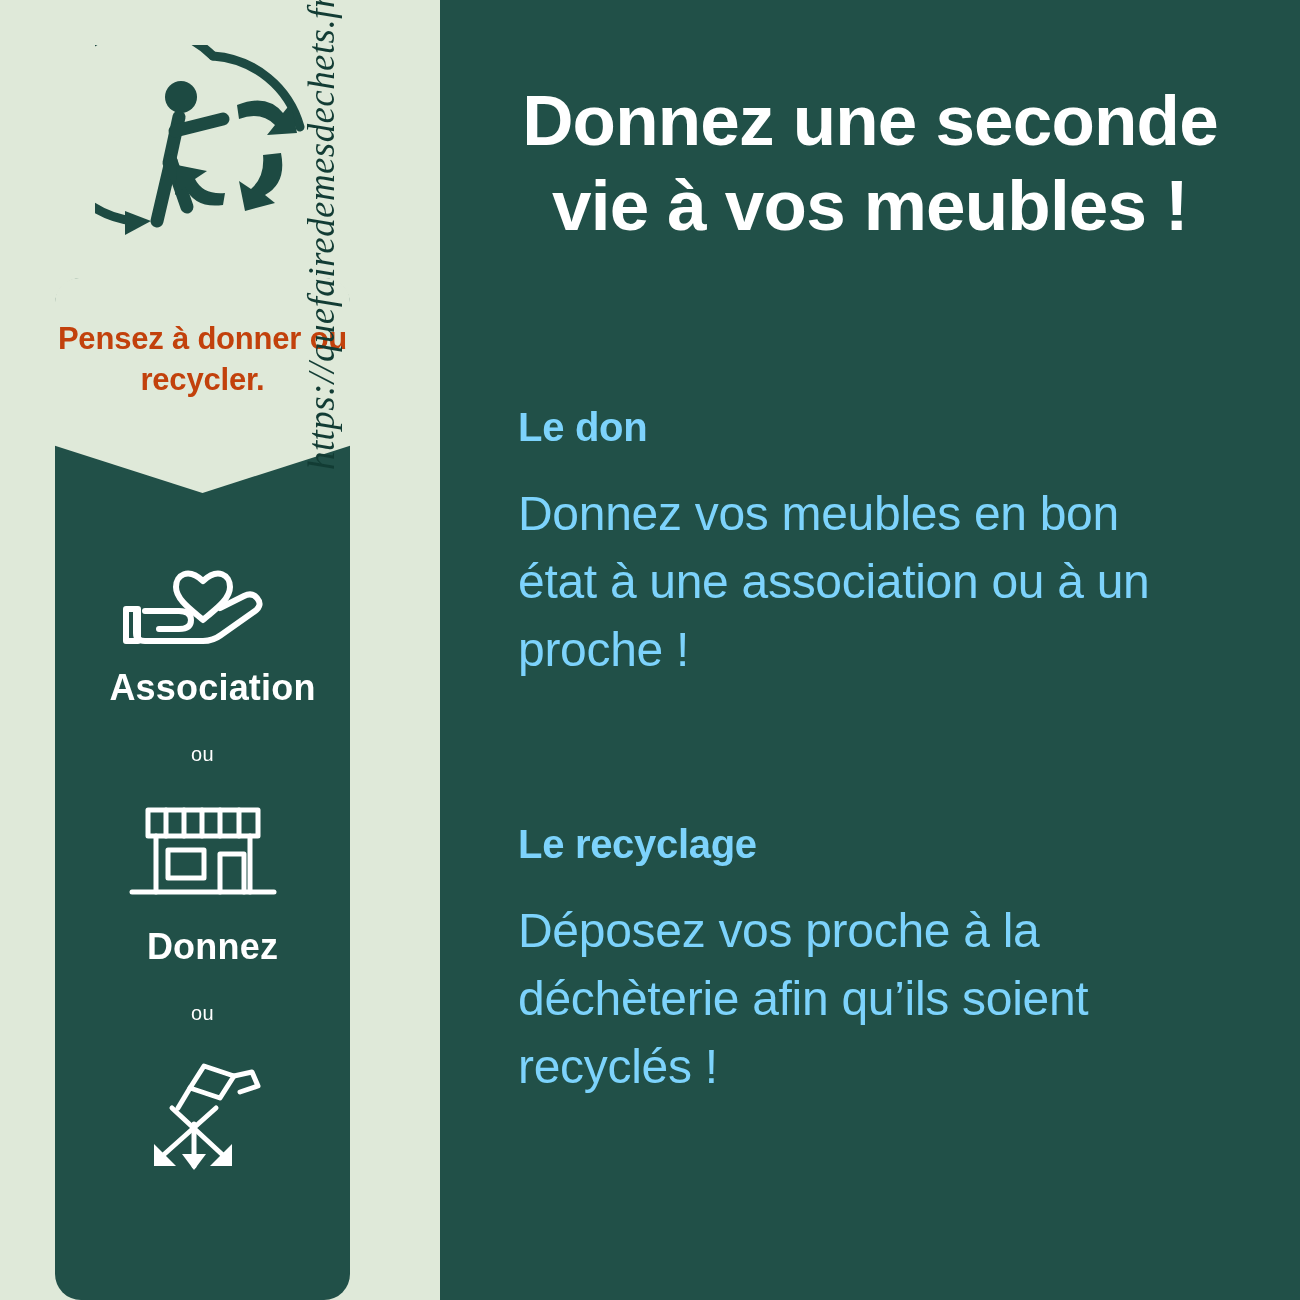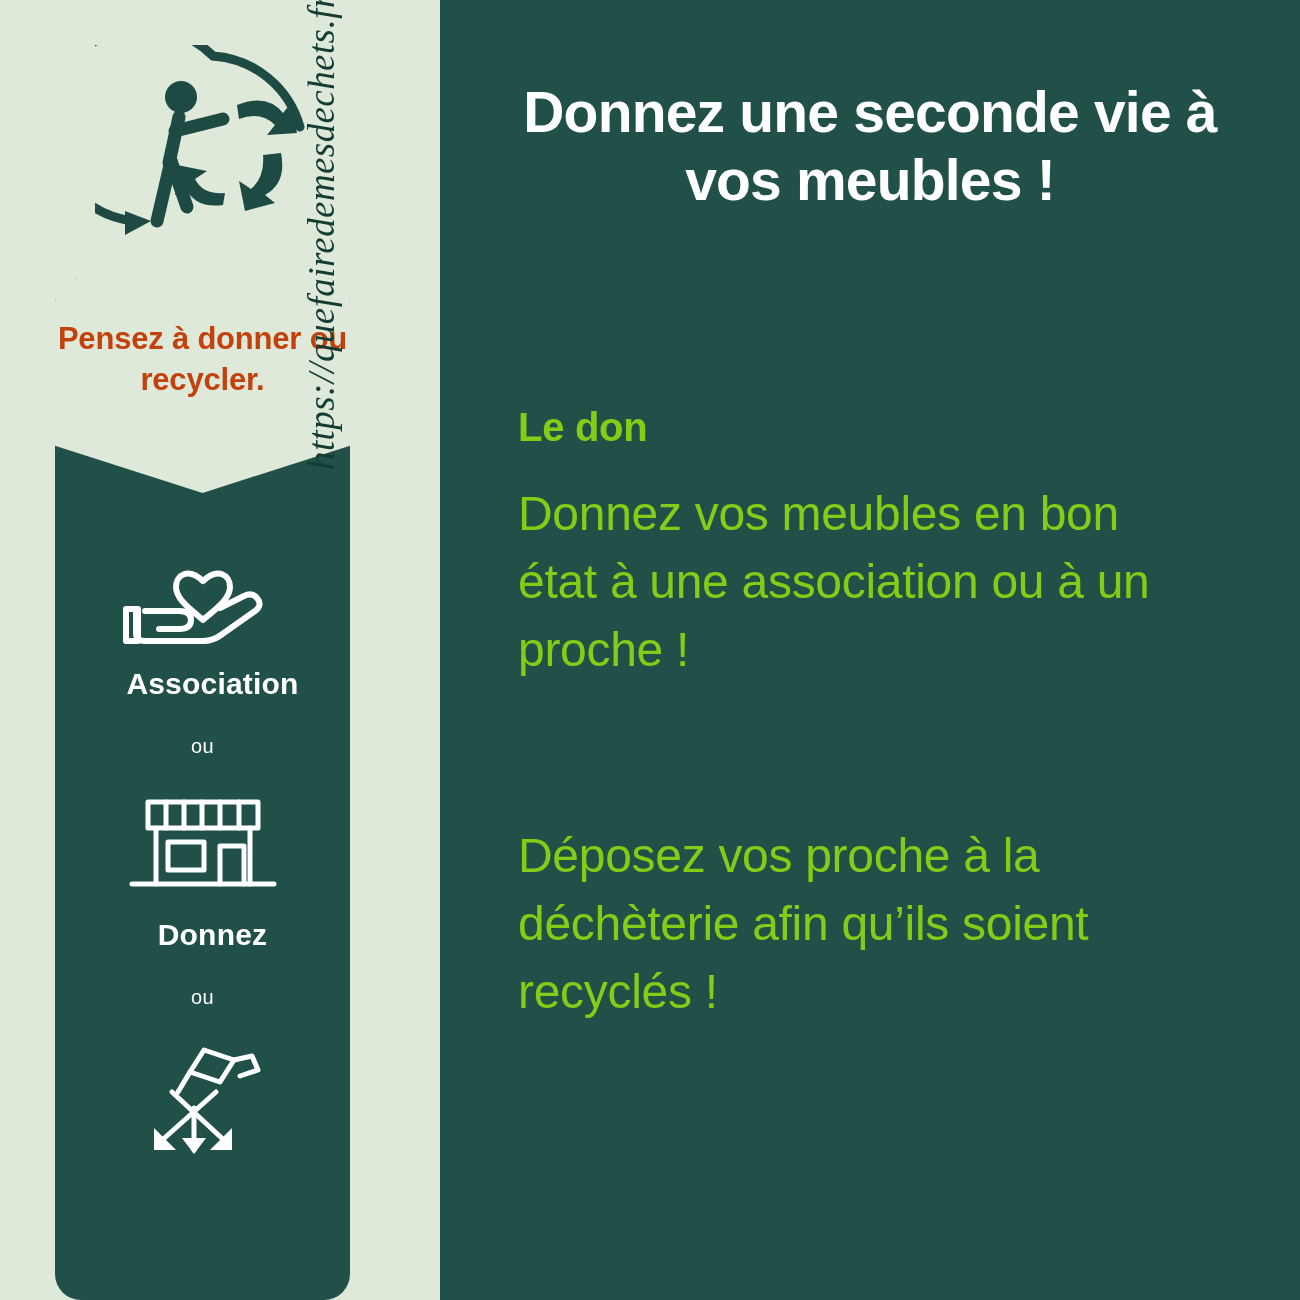--- a/index.html
+++ b/index.html
@@ -79,21 +79,21 @@
   .step {
     margin-bottom: 0px;
   }
   .step-icon {
     height: 120px;
     display: flex;
     align-items: center;
     justify-content: center;
   }
   .step-label {
-    font-size: 30px;
+    font-size: 36px;
     font-weight: bold;
     letter-spacing: 0.2px;
     margin-top: 14px;
     margin-left: 20px;
   }
   .or {
     font-size: 20px;
     letter-spacing: 0.5px;
     margin: 34px 0 26px 0;
   }
@@ -119,30 +119,30 @@
     height: 1300px;
     padding: 0;
   }
   .headline {
     position: absolute;
     left: 30px;
     top: 78px;
     width: 800px;
     text-align: center;
     color: #ffffff;
-    font-size: 57px;
+    font-size: 71px;
     font-weight: bold;
     line-height: 1.2;
     letter-spacing: -0.8px;
   }
   .section {
     position: absolute;
     left: 78px;
     width: 720px;
-    color: #84cc16;
+    color: #7dd3fc;
   }
   .section.don { top: 405px; }
   .section.recyclage { top: 822px; }
   .section-title {
     font-size: 40px;
     font-weight: bold;
     letter-spacing: -0.3px;
     margin-bottom: 30px;
   }
   .section-body {
@@ -256,17 +256,18 @@
   <div class="right-panel">
 
     <div class="headline">Donnez une seconde vie à vos meubles !</div>
 
     <div class="section don">
       <div class="section-title">Le don</div>
       <div class="section-body">Donnez vos meubles en bon état à une association ou à un proche !</div>
     </div>
 
     <div class="section recyclage">
+      <div class="section-title">Le recyclage</div>
       <div class="section-body">Déposez vos proche à la déchèterie afin qu’ils soient recyclés !</div>
     </div>
 
   </div>
 </div>
 
 </body></html>

